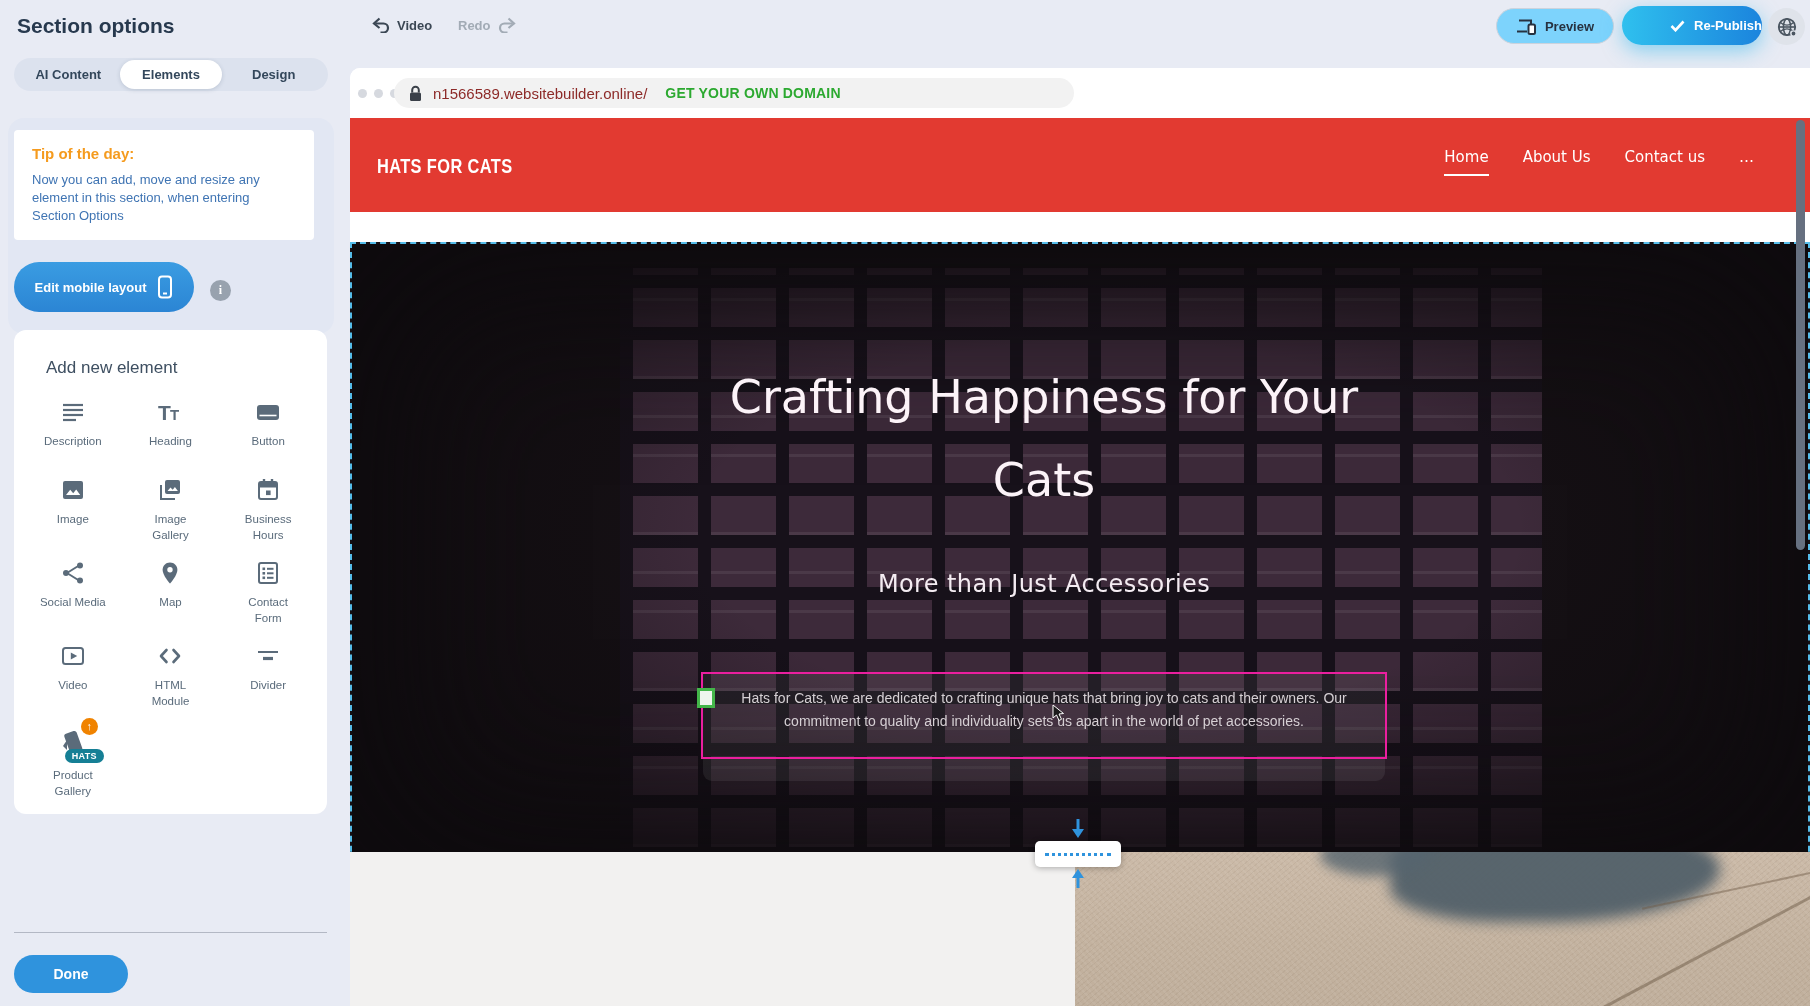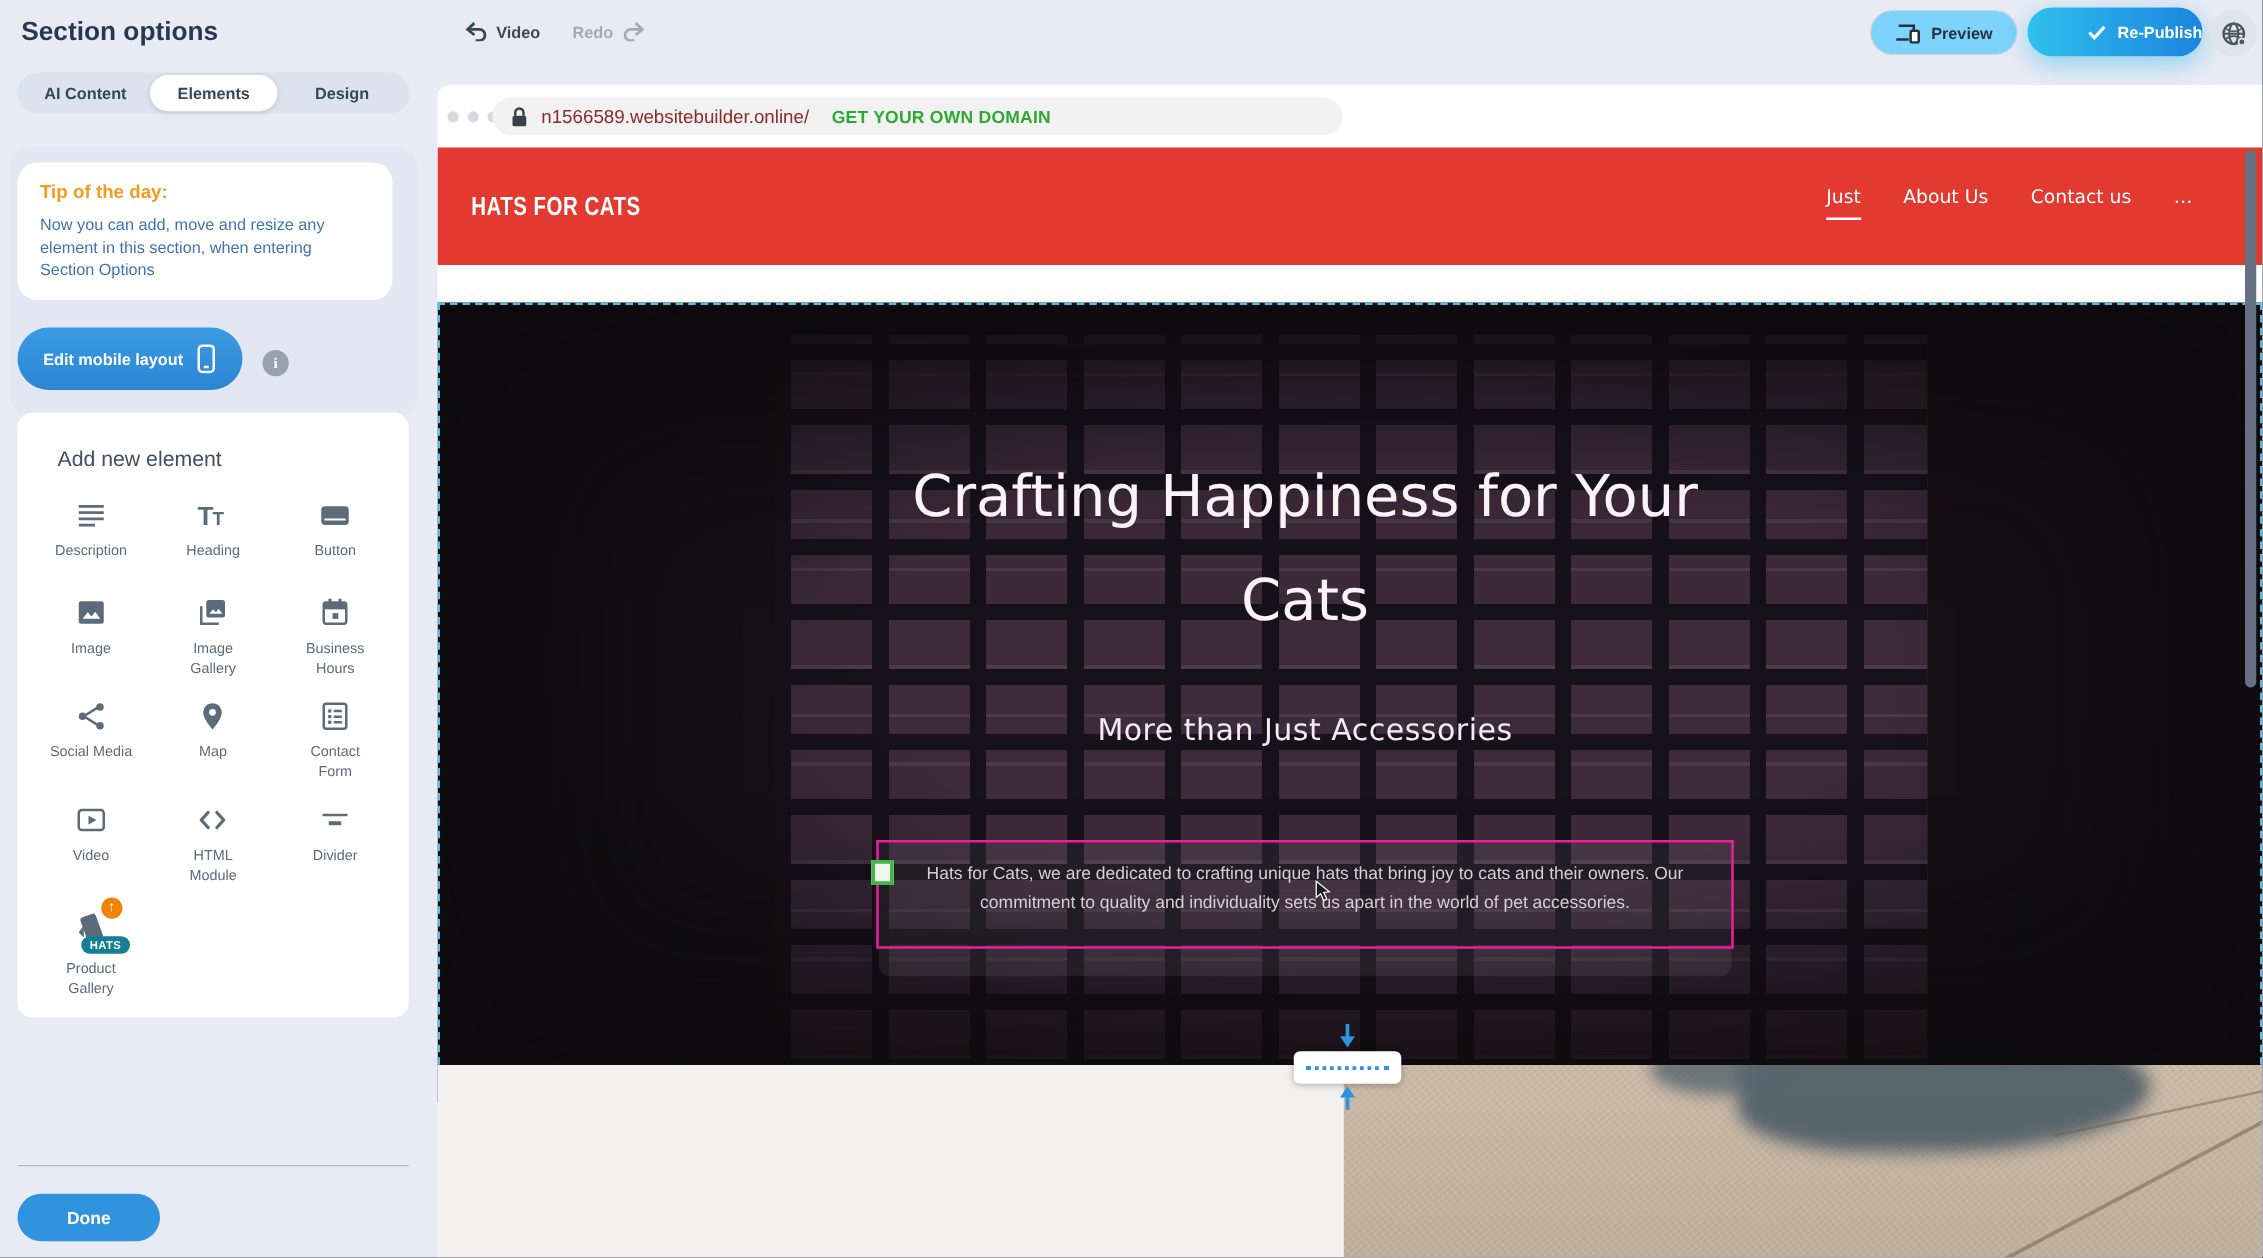--- a/index.html
+++ b/index.html
@@ -7,21 +7,21 @@
   body { font-family:"Liberation Sans", sans-serif; background:#e8ebf4; }
   .page { position:relative; width:1810px; height:1006px; overflow:hidden; background:#e8ebf4; }
 
   
   .sec-title { position:absolute; left:17px; top:14px; font-size:21px; font-weight:bold; color:#27394e; }
   .tabs { position:absolute; left:14px; top:58px; width:314px; height:33px; background:#dce2ee; border-radius:17px; display:flex; align-items:center; padding:0 3px; }
   .tab { flex:1; text-align:center; font-size:13px; font-weight:bold; color:#33475b; height:29px; line-height:29px; border-radius:15px; cursor:pointer; }
   .tab.active { background:#fff; box-shadow:0 1px 4px rgba(40,60,90,.18); }
 
   .tip-group { position:absolute; left:8px; top:118px; width:326px; height:216px; background:#e2e7f3; border-radius:16px; }
-  .tip-card { position:absolute; left:14px; top:130px; width:300px; min-height:102px; background:#fff; border-radius:16px; padding:15px 18px; }
+  .tip-card { position:absolute; left:14px; top:130px; width:300px; min-height:102px; background:#fff; border-radius:4px; padding:15px 18px; }
   .tip-title { font-size:15px; font-weight:bold; color:#f59b1e; margin-bottom:9px; }
   .tip-body { font-size:13px; line-height:18px; color:#3f74b3; }
 
   .edit-mobile { position:absolute; left:14px; top:262px; width:180px; height:50px; border-radius:26px; background:linear-gradient(180deg,#3a9ce2,#2b85d4); color:#fff; font-size:13px; font-weight:bold; display:flex; align-items:center; justify-content:center; gap:11px; border:none; cursor:pointer; }
   .info-circle { position:absolute; left:210px; top:280px; width:21px; height:21px; border-radius:50%; background:#98a2ae; color:#fff; font-size:12px; font-weight:bold; font-family:"Liberation Serif",serif; display:flex; align-items:center; justify-content:center; }
 
   .elements-card { position:absolute; left:14px; top:330px; width:313px; height:484px; background:#fff; border-radius:12px; padding:24px 10px 0 10px; }
   .add-title { font-size:17px; color:#3e4f61; margin:4px 0 20px 22px; }
   .el-grid { display:grid; grid-template-columns:repeat(3,1fr); row-gap:16px; }
   .el-item { display:flex; flex-direction:column; align-items:center; gap:7px; cursor:pointer; min-height:62px; }
@@ -352,21 +352,21 @@
             </svg>
         </span>
         <span class="url-text">n1566589.websitebuilder.online/</span>
         <span class="domain-link">GET YOUR OWN DOMAIN</span>
       </div>
     </div>
 
     <div class="site-header">
       <div class="logo">HATS FOR CATS</div>
       <div class="nav">
-        <span class="nav-item active">Just</span>
+        <span class="nav-item active">Home</span>
         <span class="nav-item">About Us</span>
         <span class="nav-item">Contact us</span>
         <span class="nav-item">…</span>
       </div>
     </div>
 
     <div class="hero">
       <div class="grid-bg"></div>
       <div class="vignette"></div>
       <div class="hero-heading">Crafting Happiness for Your Cats</div>

